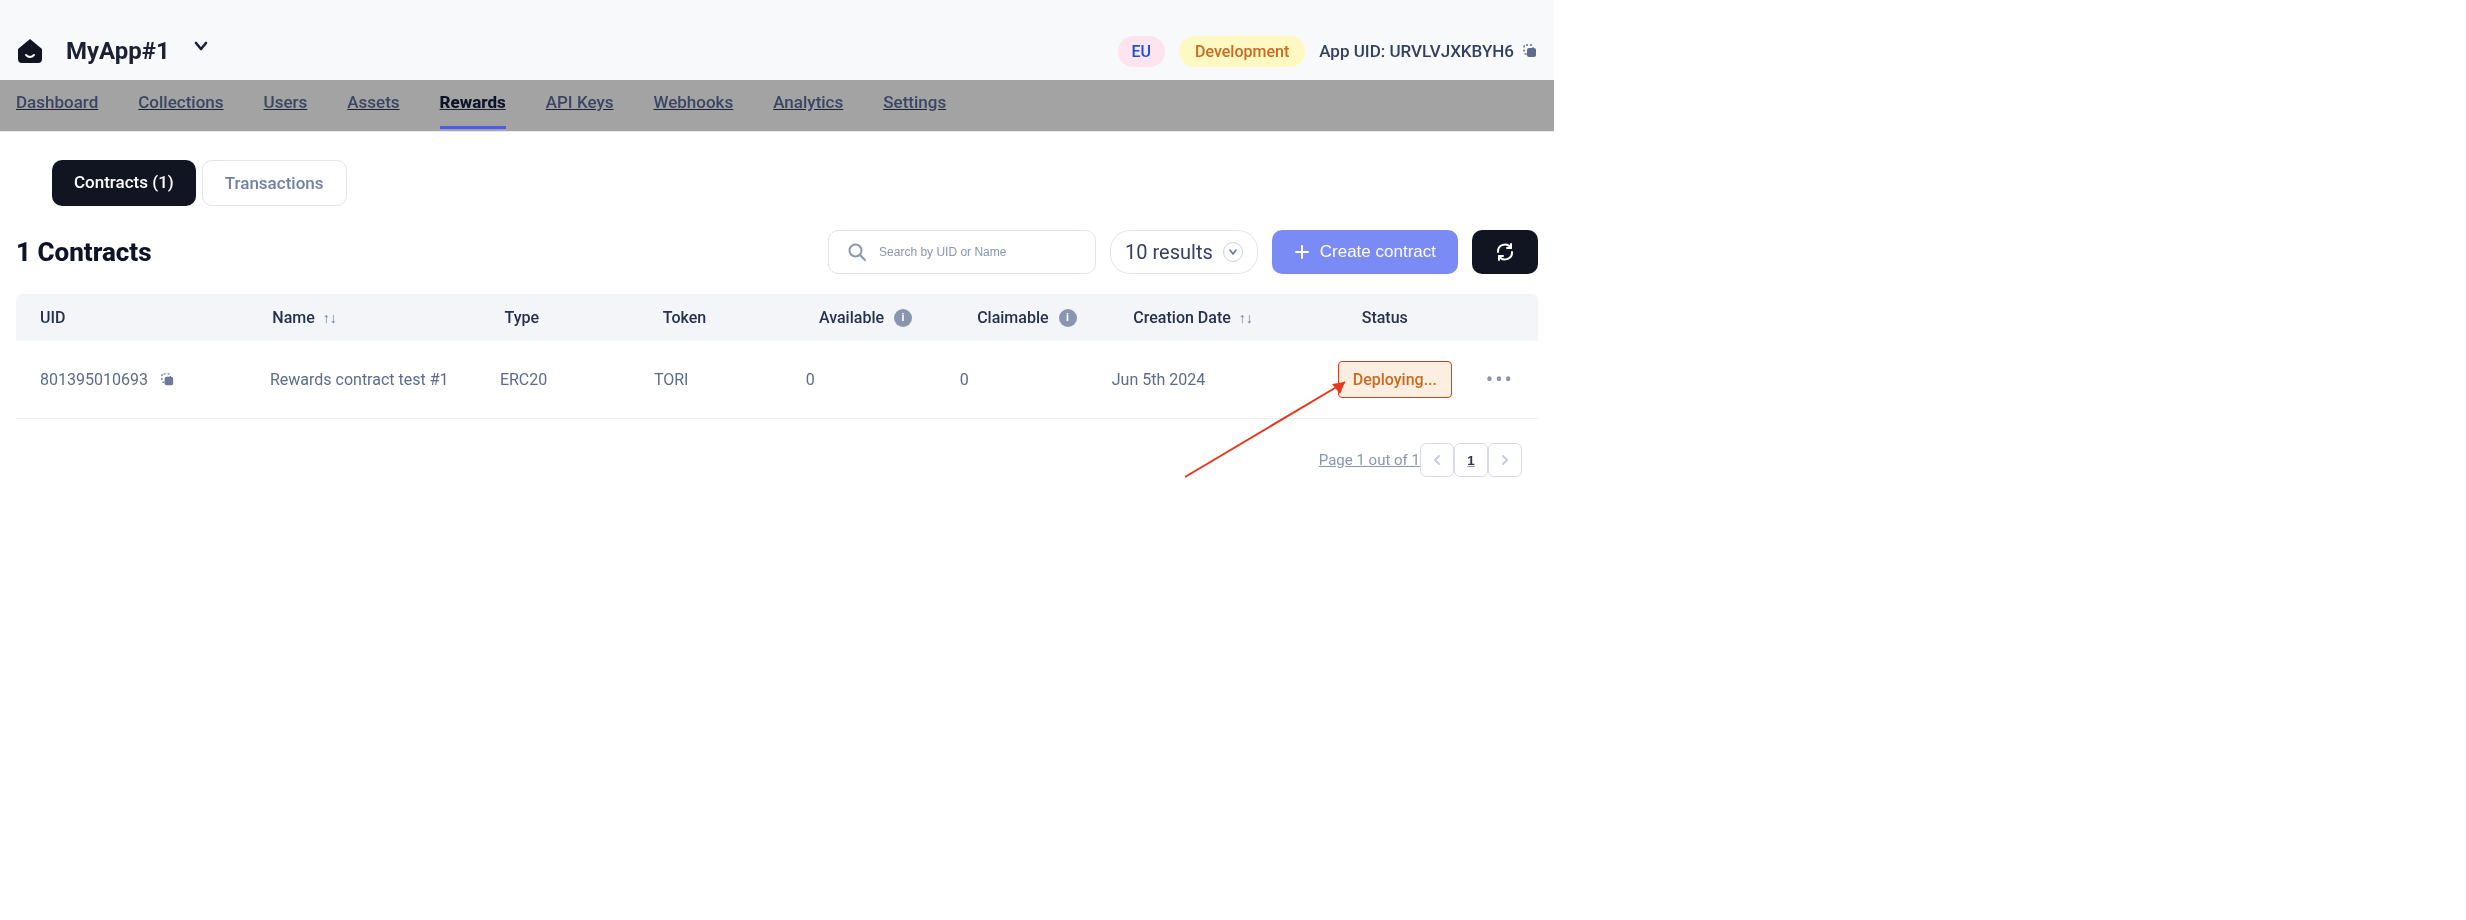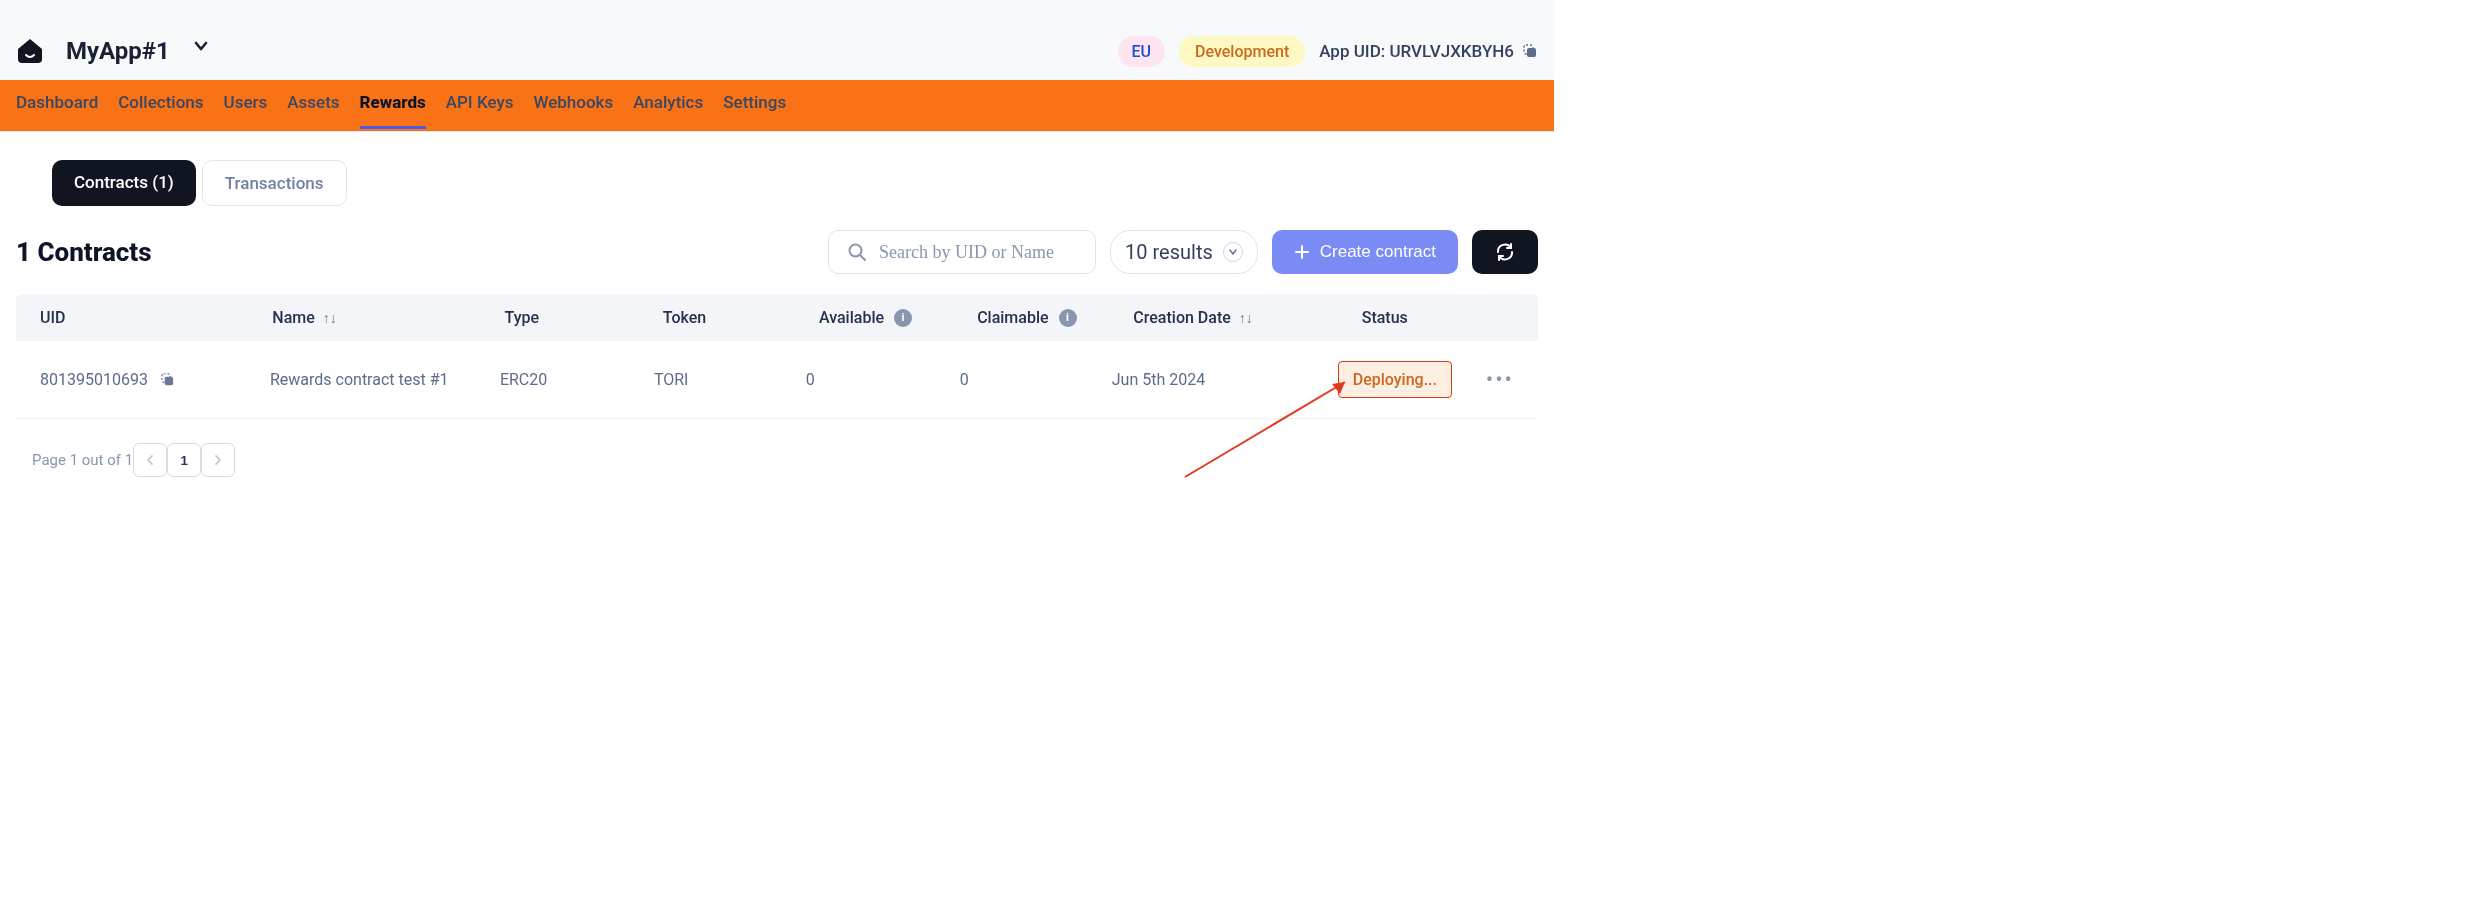--- a/index.html
+++ b/index.html
@@ -6,33 +6,33 @@
   body { font-family: -apple-system, BlinkMacSystemFont, 'Segoe UI', Roboto, Helvetica, Arial, sans-serif; background: #fff; color: #1a2135; width: 1554px; }
   .topbar { background: #f8f9fb; display: flex; align-items: center; justify-content: space-between; padding: 22px 16px 0 16px; height: 80px; }
   .topbar-left { display: flex; align-items: flex-start; gap: 22px; }
   .logo { width: 28px; height: 28px; display:flex; align-items:center; justify-content:center;}
   .app-name { font-size: 24px; font-weight: 700; color: #1a2135; }
   .chevron { color:#1a2135; }
   .topbar-right { display: flex; align-items: center; gap: 14px; font-size: 17px; }
   .badge-eu { background:#fde4ee; color:#1d4ed8; padding: 6px 14px; border-radius: 18px; font-weight:500; font-size:16px;}
   .badge-dev { background:#fef9c3; color:#c96a20; padding: 6px 16px; border-radius: 18px; font-weight:500; font-size:16px;}
   .app-uid { color:#344060; font-weight:500; display:flex; align-items:center; gap:8px;}
-  .nav { background:#f97316; border-bottom:1px solid #e8eaef; padding: 0 16px; display:flex; gap:20px; height:52px; align-items:flex-start; padding-top:12px;}
+  .nav { background:#a3a3a3; border-bottom:1px solid #e8eaef; padding: 0 16px; display:flex; gap:40px; height:52px; align-items:flex-start; padding-top:12px;text-decoration:underline;}
   .nav-item { color:#3a4663; font-size:17px; font-weight:500; padding-bottom:14px; cursor:pointer; border-bottom:3px solid transparent;}
   .nav-item.active { color:#0e1428; font-weight:800; border-bottom:3px solid #4a5de8;}
   .content { padding: 28px 16px 0 16px; }
   .subtabs { display:flex; gap:0; margin-bottom:24px;padding-left:36px;}
   .subtab { padding: 12px 22px; border-radius:10px; font-size:17px; font-weight:500; cursor:pointer;}
   .subtab.active { background:#111522; color:#fff; }
   .subtab.inactive { background:#fff; border:1px solid #e1e4ea; color:#7180a6; margin-left:6px;}
   .header-row { display:flex; align-items:center; justify-content:space-between; margin-bottom:20px;}
   .page-title { font-size:26px; font-weight:800; color:#0e1428;}
   .controls { display:flex; align-items:center; gap:14px;}
   .search-box { display:flex; align-items:center; gap:12px; border:1px solid #e1e4ea; border-radius:10px; padding: 0 18px; height:44px; width:268px;}
-  .search-box input { border:none; outline:none; font-size:18px; width:100%; background:transparent; color:#ec4899;font-family:Liberation Serif, serif; }
+  .search-box input { border:none; outline:none; font-size:12px; width:100%; background:transparent; color:#ec4899; }
   .search-box input::placeholder { color:#8a95b0; }
   .results-sel { display:flex; align-items:center; gap:10px; border:1px solid #e1e4ea; border-radius:20px; padding:0 14px; height:44px; font-size:20px; color:#364160; cursor:pointer;}
   .results-sel .circ { width:20px; height:20px; border:1px solid #cdd3e0; border-radius:50%; display:flex; align-items:center; justify-content:center;}
   .btn-create { display:flex; align-items:center; gap:10px; background:#7a8bf5; color:#fff; border:none; border-radius:10px; padding:0 22px; height:44px; font-size:17px; font-weight:500; cursor:pointer;}
   .btn-refresh { width:66px; height:44px; background:#111522; color:#fff; border:none; border-radius:10px; display:flex; align-items:center; justify-content:center; cursor:pointer;}
   .table { width:100%; }
   .thead { display:flex; background:#f3f5f9; border-radius:6px 6px 0 0; padding: 14px 24px; font-size:16px; color:#26314d; font-weight:500; align-items:center;gap:8px;}
   .tr { display:flex; padding: 20px 24px; border-bottom:1px solid #edf0f5; font-size:16px; color:#5d6b8c; align-items:center; cursor:pointer;}
   .col-uid { width:230px; display:flex; align-items:center; gap:12px;}
   .col-name { width:230px; display:flex; align-items:center; gap:8px;}
@@ -41,21 +41,21 @@
   .col-avail { width:154px; display:flex; align-items:center; gap:10px;}
   .col-claim { width:152px; display:flex; align-items:center; gap:10px;}
   .col-date { width:226px; display:flex; align-items:center; gap:8px;}
   .col-status { width:148px;}
   .col-actions { flex:1; text-align:right;}
   .info-dot { width:18px; height:18px; border-radius:50%; background:#8a95b0; color:#fff; font-size:11px; display:inline-flex; align-items:center; justify-content:center; font-weight:700;}
   .sort-icn { color:#6b789a; font-size:14px;}
   .status-badge { display:inline-block; border:1.5px solid #d63b1e; background:#fdeee2; color:#c96a20; padding:8px 14px; border-radius:4px; font-weight:500;}
   .dots { color:#8a95b0; font-size:22px; letter-spacing:2px; cursor:pointer;}
   .copy-icn { color:#5d6b8c;}
-  .pager { display:flex; align-items:center; padding:24px 16px; color:#8a95b0; font-size:15px;}
+  .pager { display:flex; justify-content:flex-end; align-items:center; padding:24px 16px; color:#8a95b0; font-size:15px;text-decoration:underline;}
   .pg-btn { width:34px; height:34px; border:1px solid #d7dbe6; border-radius:6px; background:#fff; display:flex; align-items:center; justify-content:center; cursor:pointer; color:#4a5776;}
   .pg-btn.cur { color:#2a3553; font-weight:600;}
   .pg-btn.disabled { color:#c5cbdb; cursor:default;}
   .annot-arrow { position:absolute; pointer-events:none;}
   .content-wrap { position:relative; }
   svg { display:block; }
 </style>
 </head>
 <body>
 

